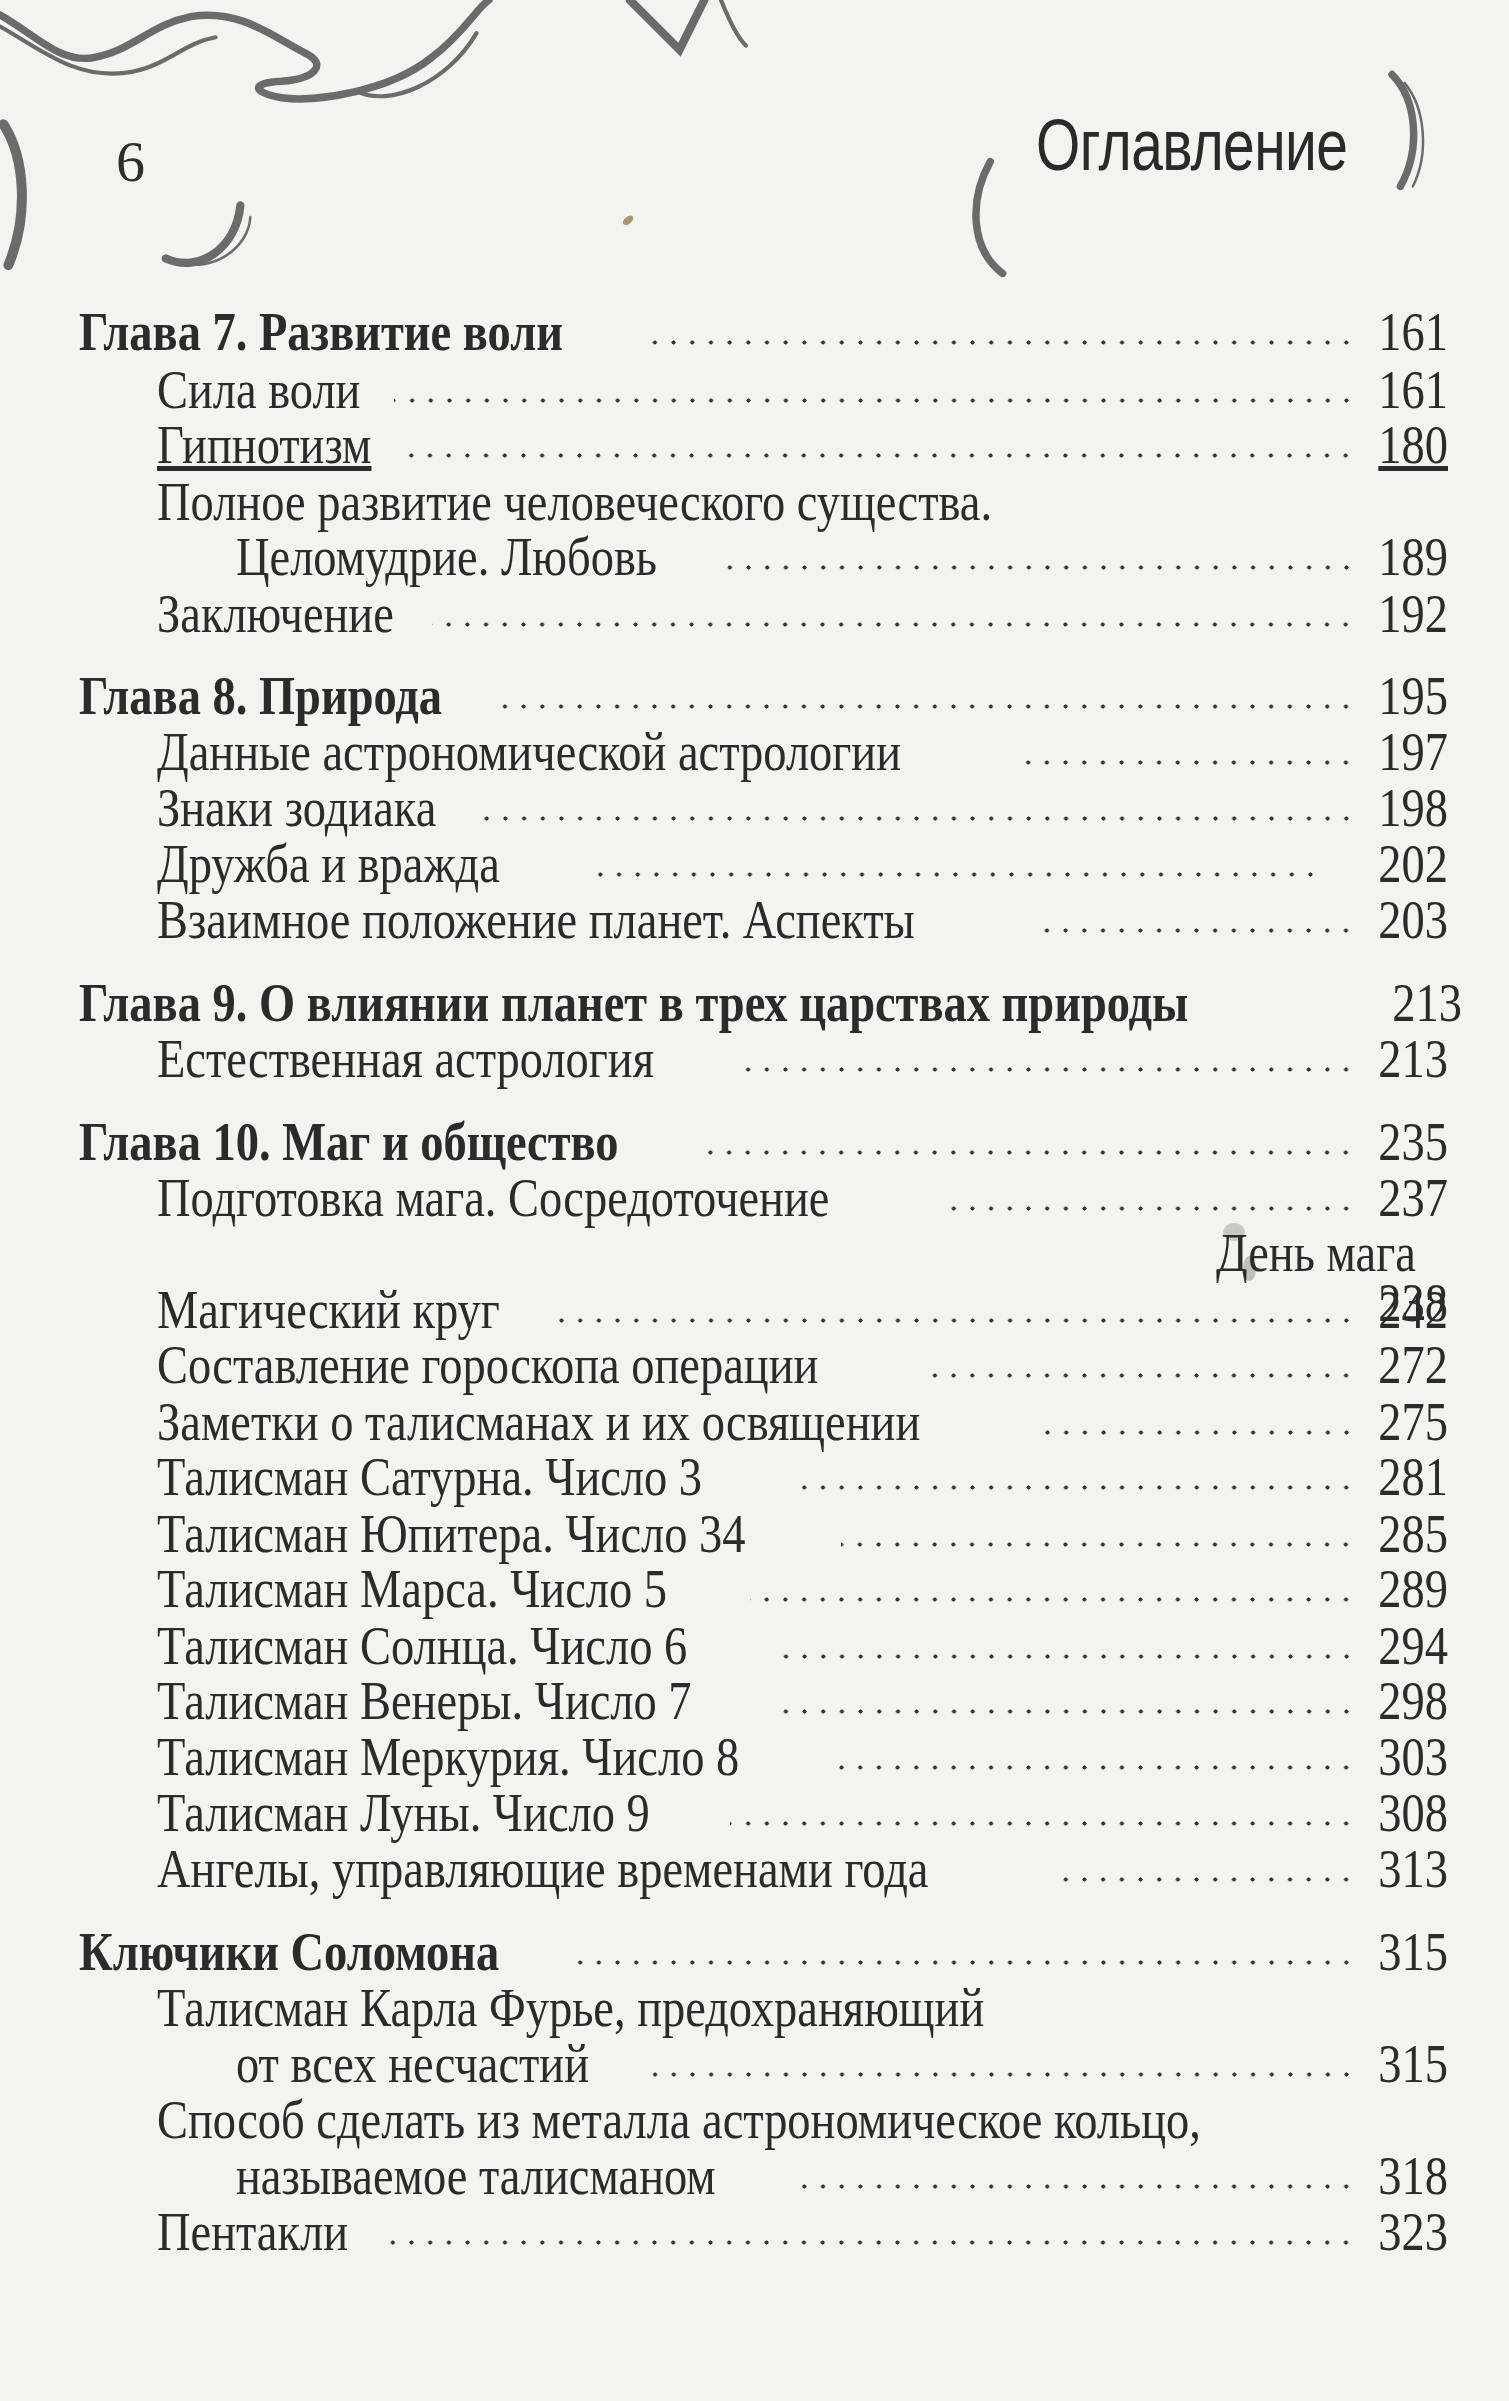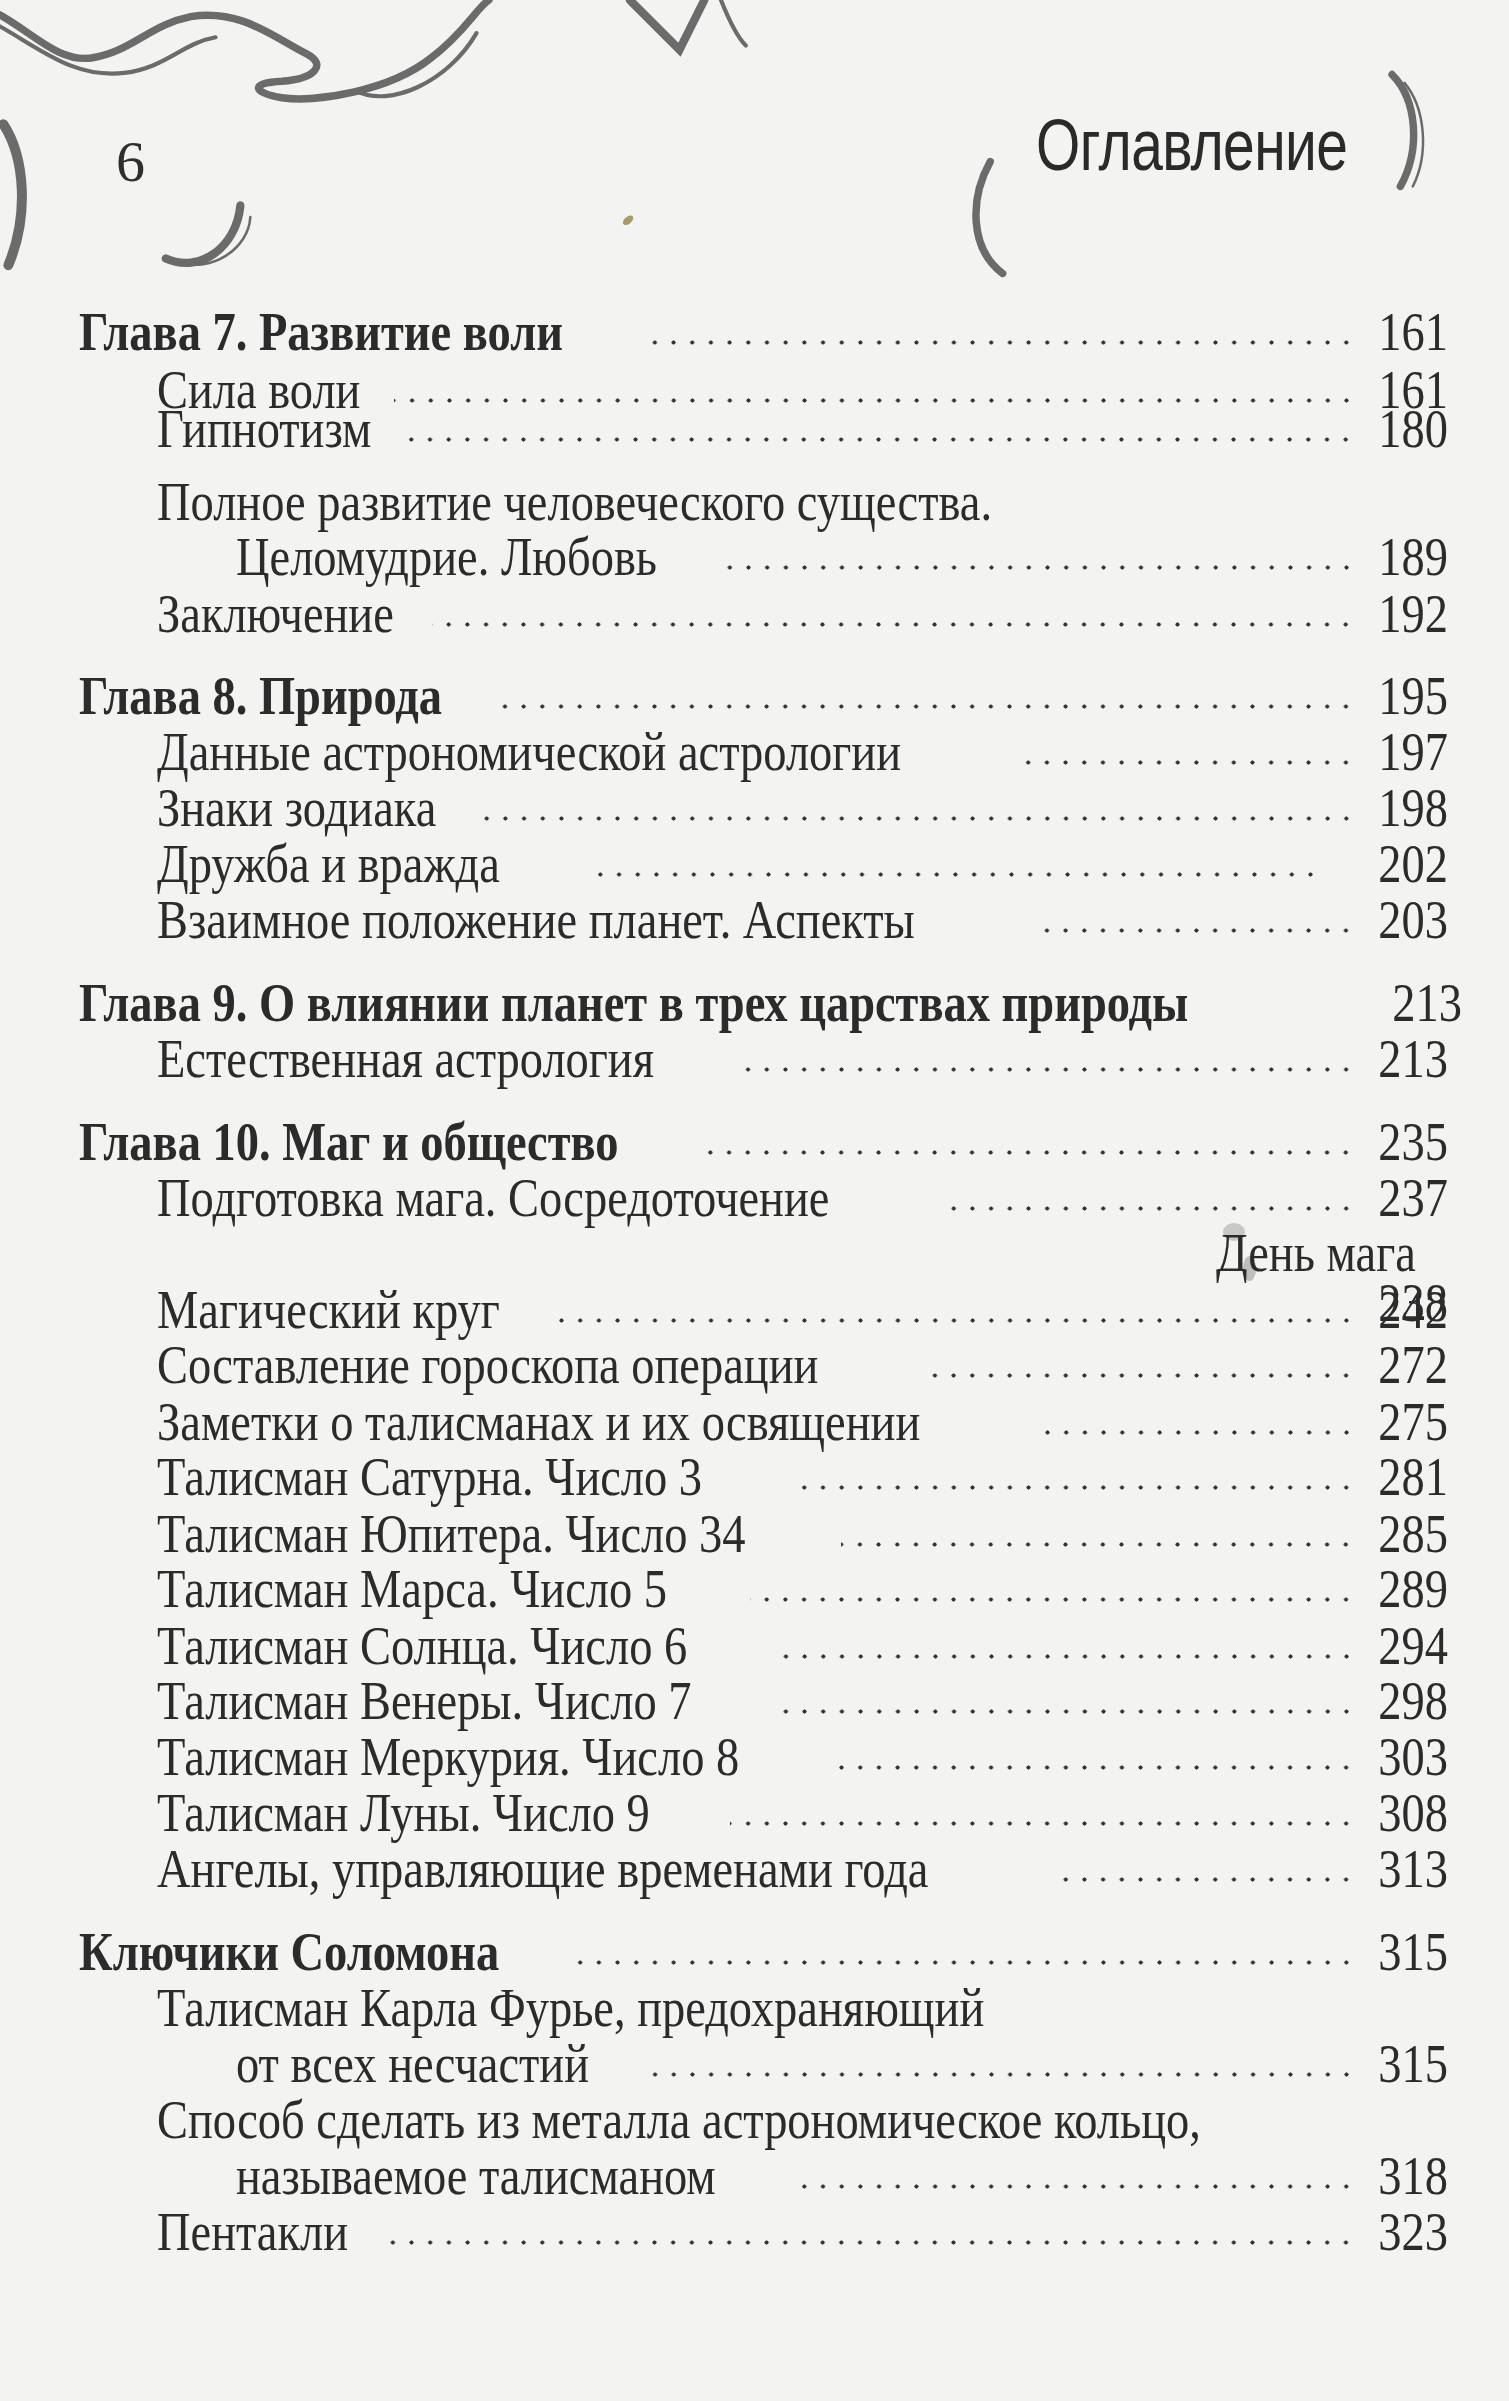--- a/index.html
+++ b/index.html
@@ -91,21 +91,21 @@
     <div class="row chapter" style="top: 307px;">
       <span class="label">Глава 7. Развитие воли</span>
       <span class="leader"></span>
       <span class="page">161</span>
     </div>
     <div class="row sub" style="top: 365px;">
       <span class="label">Сила воли</span>
       <span class="leader"></span>
       <span class="page">161</span>
     </div>
-    <div class="row sub" style="top: 404px;">
+    <div class="row sub" style="top: 420px; text-decoration: underline;">
       <span class="label">Гипнотизм</span>
       <span class="leader"></span>
       <span class="page">180</span>
     </div>
     <div class="row sub noleader" style="top: 477px;">
       <span class="label">Полное развитие человеческого существа.</span>
       <span class="leader"></span>
       <span class="page"></span>
     </div>
     <div class="row cont" style="top: 532px;">

